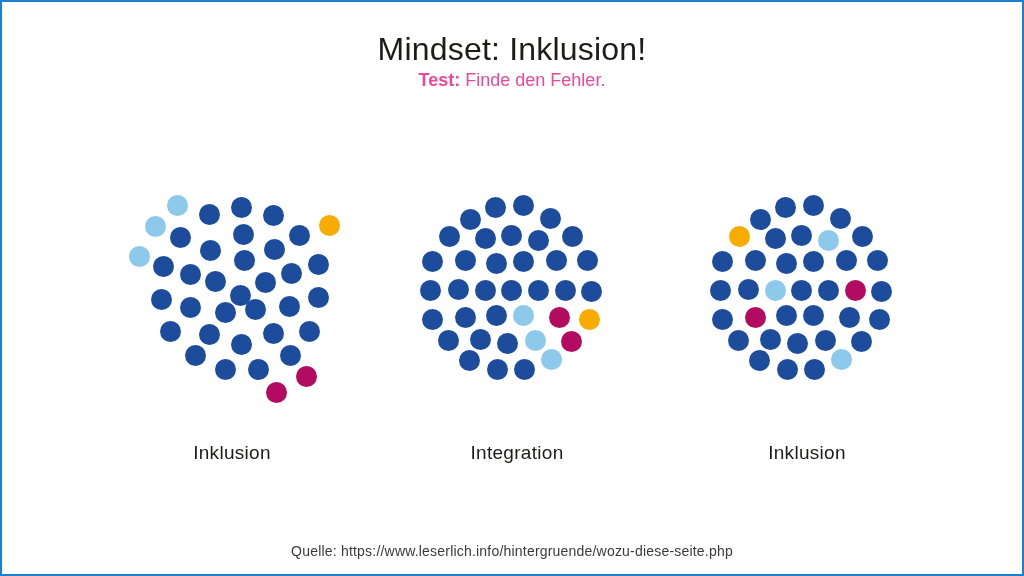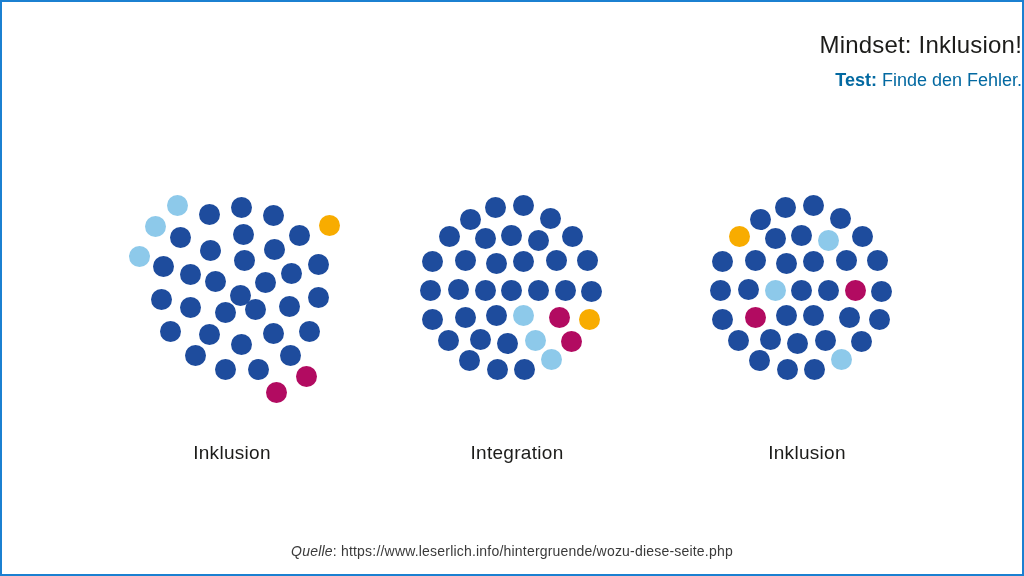--- a/index.html
+++ b/index.html
@@ -8,46 +8,46 @@
     width:1024px;height:576px;
     background:#ffffff;
     box-sizing:border-box;
     border:2px solid #1b80d1;
     font-family:"Liberation Sans", sans-serif;
     overflow:hidden;
     margin:0 auto;
   }
   .title{
     position:absolute;top:29px;left:0;width:100%;
-    text-align:right;
-    font-size:24px;font-weight:500;color:#1c1c1a;
+    text-align:center;
+    font-size:32px;font-weight:500;color:#1c1c1a;
     letter-spacing:0.2px;
   }
   .subtitle{
     position:absolute;top:68px;left:0;width:100%;
-    text-align:right;
-    font-size:18px;color:#0369a1;
+    text-align:center;
+    font-size:18px;color:#ec4899;
   }
   .subtitle-bold{font-weight:700;}
   .cluster{position:absolute;}
   .dot{position:absolute;width:21px;height:21px;border-radius:50%;}
   .cluster-label{
     position:absolute;top:440px;
     transform:translateX(-50%);
     font-size:19px;color:#1c1c1a;
     letter-spacing:0.3px;
     white-space:nowrap;
   }
   .source{
     position:absolute;top:541px;left:0;width:100%;
     text-align:center;
     font-size:14px;color:#3a3a3a;
     letter-spacing:0.2px;
   }
-  .source-italic{font-style:italic;}
+  .source-italic{}
 </style>
 </head>
 <body>
 
 <div class="page" style="border-color: rgb(27, 128, 209); background: rgb(255, 255, 255);">
 
   <div class="title">Mindset: Inklusion!</div>
 
   <div class="subtitle">
     <span class="subtitle-bold">Test:</span>

